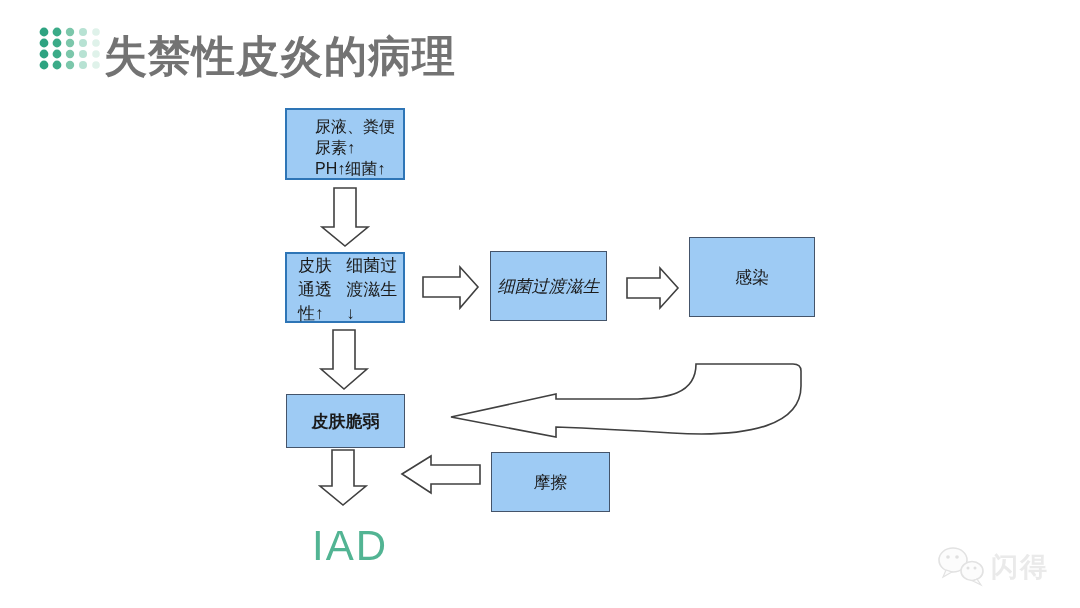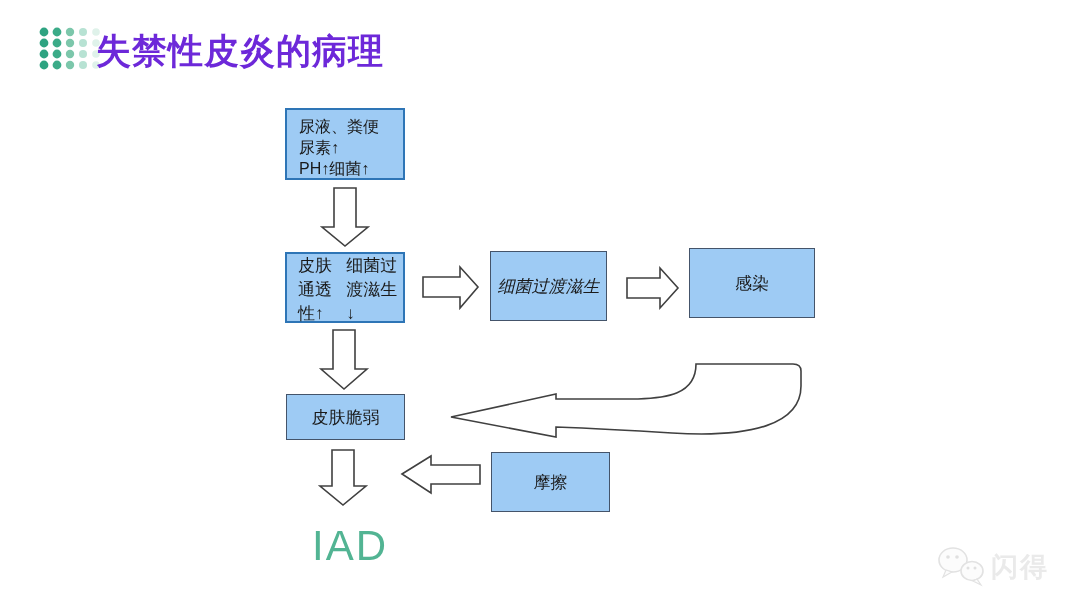--- a/index.html
+++ b/index.html
@@ -1,36 +1,36 @@
 <!DOCTYPE html>
 <html><head>
 <meta charset="utf-8">
 <style>
   html,body{margin:0;padding:0;background:#fff;}
   .slide{
     position:relative;width:1080px;height:608px;background:#ffffff;overflow:hidden;
     font-family:"Liberation Sans","DejaVu Sans",sans-serif;
   }
   .slide-title{
-    position:absolute;left:96px;top:28px;
-    font-size:35px;font-weight:bold;color:#6d28d9;letter-spacing:1px;white-space:nowrap;
+    position:absolute;left:104px;top:28px;
+    font-size:43px;font-weight:bold;color:#737373;letter-spacing:1px;white-space:nowrap;
   }
   .dots-grid{position:absolute;left:38px;top:26px;}
   .arrow-layer{position:absolute;left:0;top:0;width:1080px;height:608px;pointer-events:none;}
   .arrow-layer path{fill:#ffffff;stroke:#404040;stroke-width:1.6;}
   .box{
     position:absolute;background:#9ecbf4;box-sizing:border-box;color:#1a1a1a;
   }
   .box.blue{border:2px solid #2e75b6;}
   .box.dark{border:1.6px solid #44546a;display:flex;align-items:center;justify-content:center;font-size:17px;}
-  .box-source{left:285px;top:108px;width:120px;height:72px;padding:6px 0 0 12px;font-size:16px;line-height:21px;}
+  .box-source{left:285px;top:108px;width:120px;height:72px;padding:6px 0 0 28px;font-size:16px;line-height:21px;}
   .box-skin{left:285px;top:252px;width:120px;height:71px;display:flex;flex-direction:row;justify-content:center;padding-left:11px;font-size:17px;line-height:24px;}
   .box-bacteria{left:490px;top:251px;width:117px;height:70px;font-size:16px;font-style:italic;}
-  .box-infection{left:689px;top:248px;width:126px;height:70px;}
-  .box-fragile{left:286px;top:394px;width:119px;height:46px;}
+  .box-infection{left:689px;top:237px;width:126px;height:80px;}
+  .box-fragile{left:286px;top:394px;width:119px;height:54px;font-weight:bold;}
   .box-friction{left:491px;top:452px;width:119px;height:60px;}
   .result-label{
     position:absolute;left:312px;top:522px;
     font-size:42px;font-weight:normal;color:#52b493;letter-spacing:2px;
   }
   .watermark{position:absolute;left:936px;top:546px;width:130px;height:46px;}
   .watermark-icon{position:absolute;left:0;top:0;}
   .watermark-text{
     position:absolute;left:55px;top:3px;font-size:27px;font-weight:bold;color:#eaeaea;
     letter-spacing:2px;white-space:nowrap;

